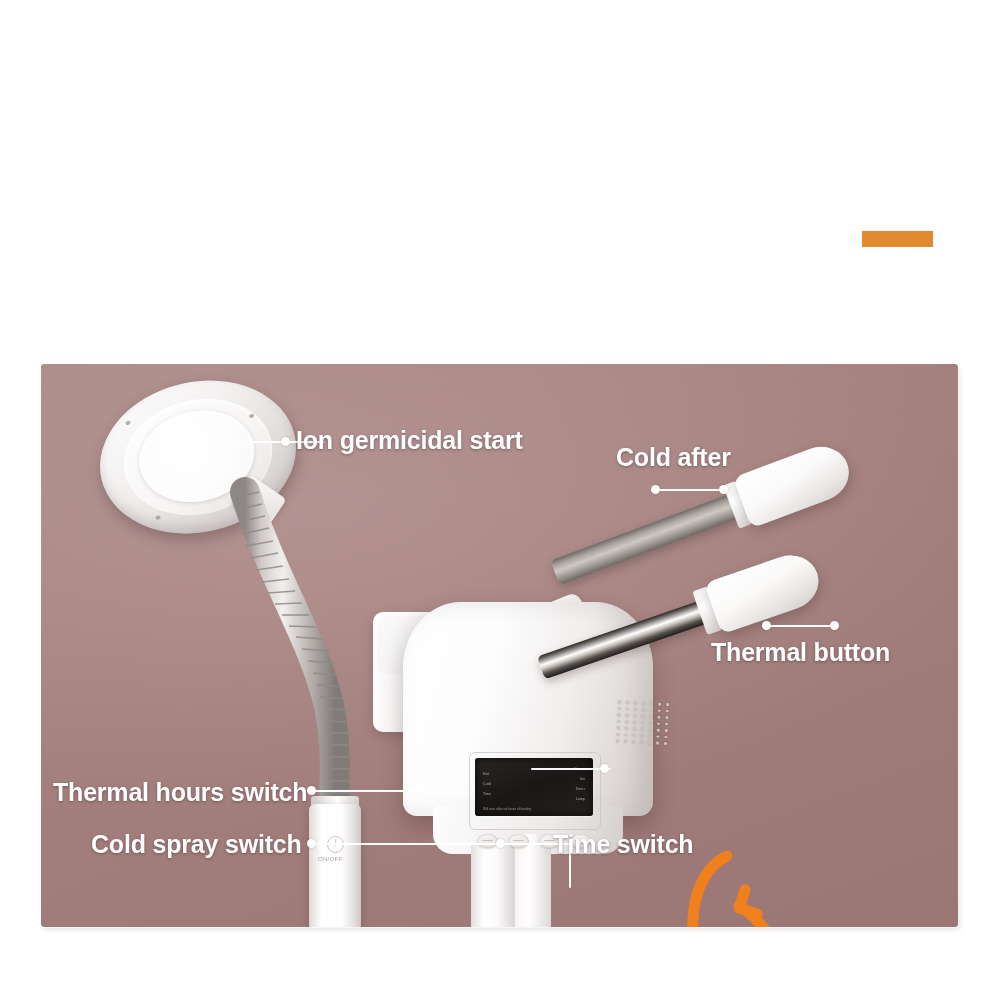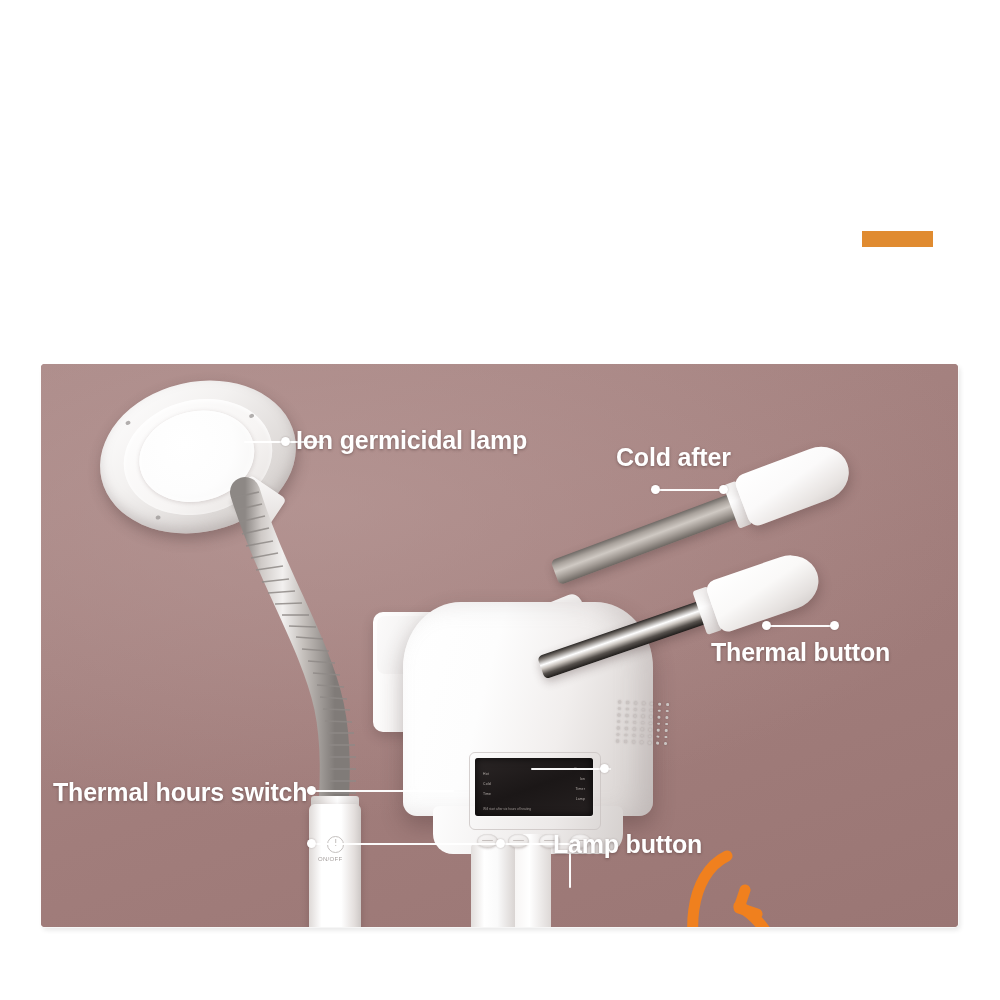--- a/index.html
+++ b/index.html
@@ -508,41 +508,42 @@
         <svg viewBox="0 0 130 180" preserveAspectRatio="none">
           <path d="M46,12 C8,30 2,96 26,140 C46,176 92,172 96,130 C99,98 78,74 58,62" stroke="#f0801e" stroke-width="11" fill="none" stroke-linecap="round"></path>
           <path d="M64,46 L58,64 L76,70" stroke="#f0801e" stroke-width="11" fill="none" stroke-linecap="round" stroke-linejoin="round"></path>
         </svg>
       </div>
 
     </div>
 
     <div class="leader" style="left:203px;top:77px;width:80px;"></div>
     <div class="dot" style="left:240px;top:73px;"></div>
-    <div class="label" style="left:255px;top:62px;">Ion germicidal lamp</div>
+    <div class="label" style="left:255px;top:62px;">Ion germicidal start</div>
 
     <div class="label" style="left:575px;top:79px;">Cold after</div>
     <div class="leader" style="left:615px;top:125px;width:68px;"></div>
     <div class="dot" style="left:610px;top:121px;"></div>
     <div class="dot" style="left:678px;top:121px;"></div>
 
     <div class="leader" style="left:726px;top:261px;width:68px;"></div>
     <div class="dot" style="left:721px;top:257px;"></div>
     <div class="dot" style="left:789px;top:257px;"></div>
     <div class="label" style="left:670px;top:274px;">Thermal button</div>
 
     <div class="label" style="left:12px;top:414px;">Thermal hours switch</div>
     <div class="leader" style="left:271px;top:426px;width:142px;"></div>
     <div class="dot" style="left:266px;top:422px;"></div>
 
+    <div class="label" style="left:50px;top:466px;">Cold spray switch</div>
     <div class="leader" style="left:271px;top:479px;width:230px;"></div>
     <div class="dot" style="left:266px;top:475px;"></div>
 
     <div class="leader" style="left:490px;top:404px;width:80px;"></div>
     <div class="dot" style="left:559px;top:400px;"></div>
 
     <div class="leader-v" style="left:528px;top:482px;height:42px;"></div>
     <div class="leader" style="left:460px;top:479px;width:70px;"></div>
     <div class="dot" style="left:455px;top:475px;"></div>
-    <div class="label" style="left:512px;top:466px;">Lamp button</div>
+    <div class="label" style="left:512px;top:466px;">Time switch</div>
 
   </div>
 </div>
 
 </body></html>

